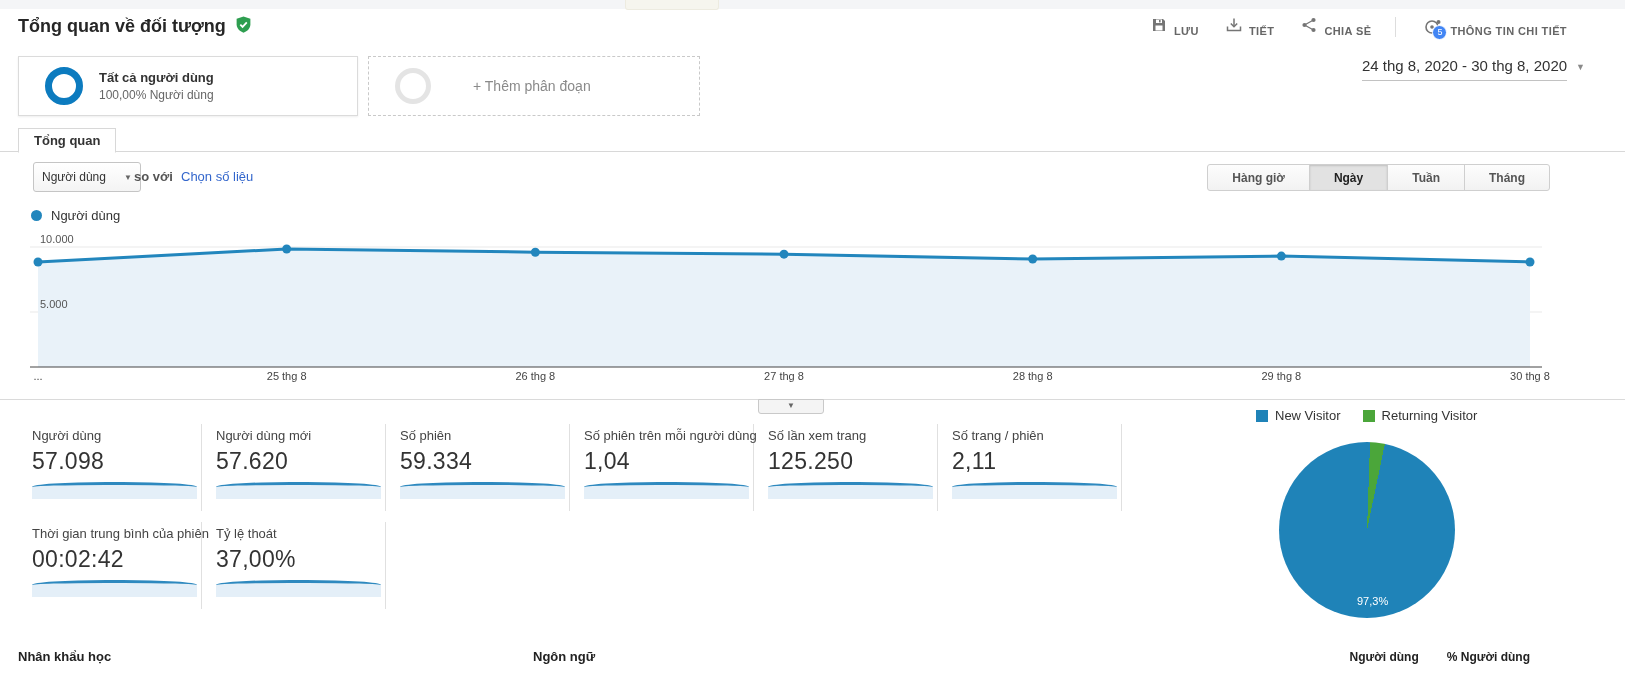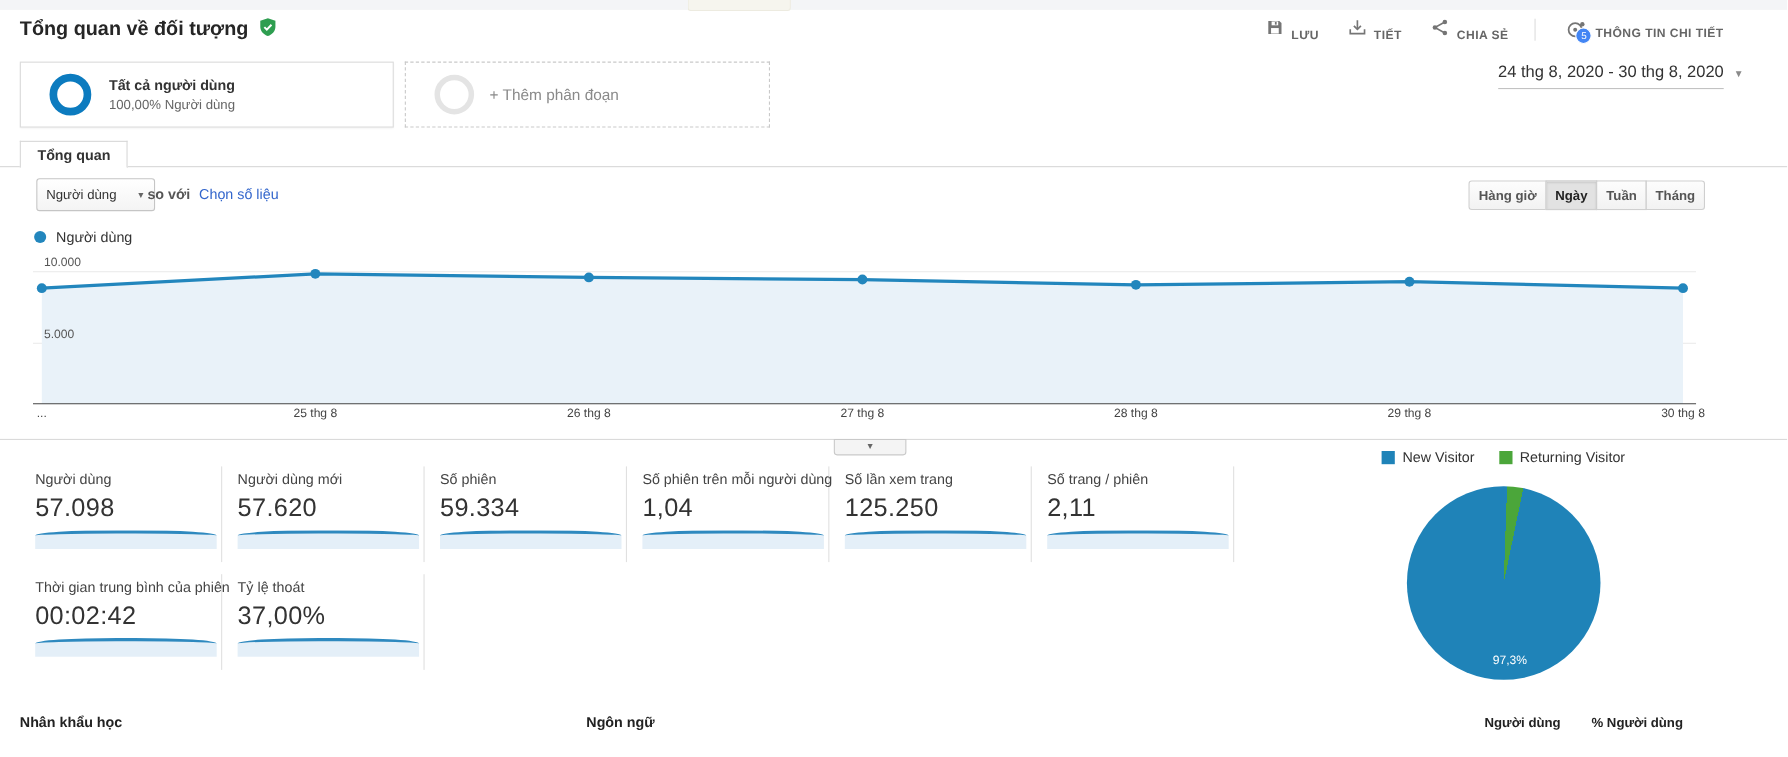--- a/index.html
+++ b/index.html
@@ -16,21 +16,21 @@
   .actions{position:absolute;right:58px;top:16px;display:flex;align-items:center;height:22px;}
   .action-btn{display:flex;align-items:flex-end;margin-left:27px;cursor:pointer;}
   .action-btn .lbl{font-size:11px;font-weight:bold;color:#666;letter-spacing:.4px;margin-left:7px;white-space:nowrap;}
   .action-div{width:1px;height:20px;background:#ddd;margin-left:24px;}
   .insights-ic{position:relative;width:20px;height:20px;}
   .badge{position:absolute;right:-4px;bottom:-3px;width:13px;height:13px;border-radius:50%;background:#4285f4;color:#fff;font-size:9px;line-height:13px;text-align:center;border:1px solid #fff;}
 
   
   .seg-card{position:absolute;top:56px;height:58px;background:#fff;display:flex;align-items:center;cursor:pointer;}
   .seg-all{left:18px;width:338px;border:1px solid #dbdbdb;box-shadow:0 1px 2px rgba(0,0,0,.07);}
-  .seg-add{left:368px;width:330px;border:1px dashed #c9c9c9;}
+  .seg-add{left:368px;width:330px;border:1px dashed #c9c9c9;gap:28px;}
   .donut{width:24px;height:24px;border:7px solid #0c7bbf;border-radius:50%;margin:0 16px 0 26px;background:#fff;}
   .ring{width:26px;height:26px;border:5px solid #e4e4e4;border-radius:50%;margin:0 14px 0 26px;background:#fff;}
   .seg-title{font-size:13px;font-weight:bold;color:#333;}
   .seg-sub{font-size:12px;color:#666;margin-top:3px;}
   .seg-add-lbl{font-size:14px;color:#8a8a8a;}
 
   .daterange{position:absolute;right:40px;top:57px;display:flex;align-items:center;cursor:pointer;}
   .daterange .txt{font-size:15px;color:#333;padding-bottom:6px;border-bottom:1px solid #c2c2c2;}
   .daterange .caret{font-size:9px;color:#8a8a8a;margin-left:9px;margin-top:-4px;}
 
@@ -39,21 +39,21 @@
   .tab{position:absolute;left:18px;top:0;height:23px;padding:0 15px;background:#fff;border:1px solid #d8d8d8;border-bottom:1px solid #fff;display:flex;align-items:center;font-size:13px;font-weight:bold;color:#333;cursor:pointer;}
 
   
   .metric-select{position:absolute;left:33px;top:162px;width:90px;height:28px;border:1px solid #c5c5c5;border-radius:3px;background:linear-gradient(#fff,#f4f4f4);display:flex;align-items:center;justify-content:space-between;padding:0 8px;cursor:pointer;}
   .metric-select .txt{font-size:12px;color:#333;}
   .metric-select .caret{font-size:8px;color:#666;}
   .versus{position:absolute;left:134px;top:169px;font-size:13px;font-weight:bold;color:#555;}
   .choose-link{position:absolute;left:181px;top:169px;font-size:13px;color:#36c;cursor:pointer;}
 
   .granularity{position:absolute;right:75px;top:164px;display:flex;}
-  .gran-btn{height:25px;padding:0 8px;display:flex;align-items:center;border:1px solid #cfcfcf;margin-left:-1px;background:linear-gradient(#fdfdfd,#f2f2f2);font-size:12px;font-weight:bold;color:#555;cursor:pointer;}
+  .gran-btn{height:25px;padding:0 24px;display:flex;align-items:center;border:1px solid #cfcfcf;margin-left:-1px;background:linear-gradient(#fdfdfd,#f2f2f2);font-size:12px;font-weight:bold;color:#555;cursor:pointer;}
   .gran-btn:first-child{border-radius:3px 0 0 3px;}
   .gran-btn:last-child{border-radius:0 3px 3px 0;}
   .gran-btn.active{background:#e2e2e2;box-shadow:inset 0 1px 2px rgba(0,0,0,.15);color:#222;}
 
   
   .chart-legend{position:absolute;left:31px;top:208px;display:flex;align-items:center;}
   .legend-dot{width:11px;height:11px;border-radius:50%;background:#2286bd;margin-right:9px;}
   .chart-legend .lbl{font-size:13px;color:#333;}
   #main-chart{position:absolute;left:30px;top:225px;}
   .ytick{position:absolute;left:40px;font-size:11px;color:#555;}

